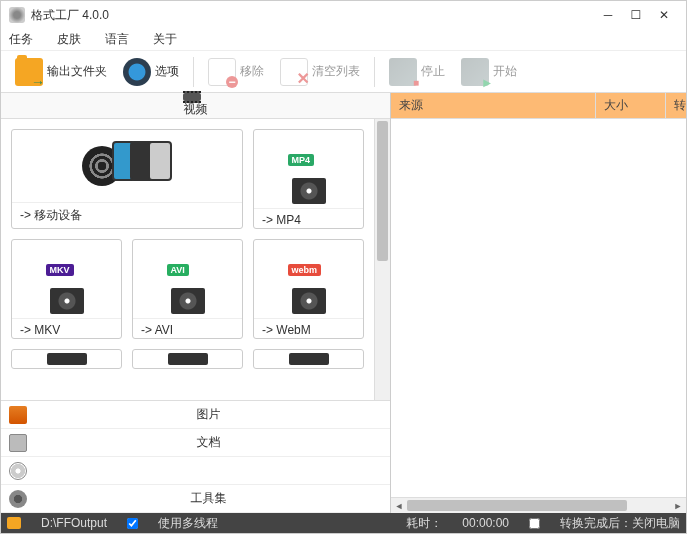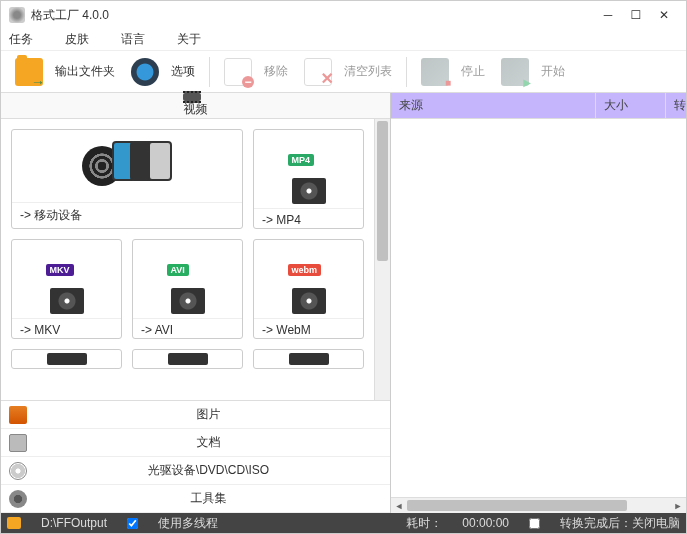--- a/index.html
+++ b/index.html
@@ -1,24 +1,24 @@
 <!DOCTYPE html>
 <html><head>
 <meta charset="utf-8">
 <style>
 * { margin: 0; padding: 0; box-sizing: border-box; font-family: "Microsoft YaHei", sans-serif; font-size: 12px; }
 body { background: #fff; width: 687px; height: 534px; overflow: hidden; border: 1px solid #ccc; }
 .titlebar { height: 28px; display: flex; align-items: center; padding: 0 8px; background: #fff; }
 .titlebar .logo { width: 16px; height: 16px; background: radial-gradient(circle, #888 30%, #ccc 70%); border-radius: 3px; margin-right: 6px; }
 .titlebar .title { flex: 1; color: #333; }
 .titlebar .wbtn { width: 28px; height: 20px; display: flex; align-items: center; justify-content: center; color: #333; cursor: pointer; }
-.menubar { height: 22px; display: flex; align-items: center; padding: 0 8px; gap: 32px; background: #fff; border-bottom: 1px solid #eee; }
+.menubar { height: 22px; display: flex; align-items: center; padding: 0 8px; gap: 24px; background: #fff; border-bottom: 1px solid #eee; }
 .menubar span { color: #333; cursor: pointer; }
 .toolbar { height: 42px; display: flex; align-items: center; padding: 4px 8px; gap: 4px; background: #fff; border-bottom: 1px solid #ddd; }
-.tbtn { display: flex; align-items: center; gap: 12px; padding: 4px 6px; cursor: pointer; color: #333; }
+.tbtn { display: flex; align-items: center; gap: 4px; padding: 4px 6px; cursor: pointer; color: #333; }
 .tbtn.dis { opacity: 0.5; }
 .ticon { width: 28px; height: 28px; border-radius: 3px; display: flex; align-items: center; justify-content: center; }
 .ic-folder { background: #f5a623; position: relative; }
 .ic-folder::before { content: ""; position: absolute; top: -3px; left: 2px; width: 10px; height: 4px; background: #f5a623; border-radius: 2px 2px 0 0; }
 .ic-folder::after { content: "→"; color: #2e8b57; position: absolute; right: -2px; bottom: -2px; font-weight: bold; font-size: 14px; }
 .ic-gear { background: radial-gradient(circle, #3498db 40%, #2c3e50 45%); border-radius: 50%; }
 .ic-doc { background: #fff; border: 1px solid #bbb; position: relative; }
 .ic-doc::after { content: "✕"; color: #d33; position: absolute; right: -3px; bottom: -3px; font-size: 16px; font-weight: bold; }
 .ic-doc.rm::after { content: "−"; background: #d33; color: #fff; width: 12px; height: 12px; border-radius: 50%; line-height: 12px; text-align: center; font-size: 12px; }
 .ic-media { background: linear-gradient(135deg, #7f8c8d, #95a5a6); border-radius: 3px; position: relative; }
@@ -52,21 +52,21 @@
 .cat-list { border-top: 1px solid #ddd; }
 .cat-row { height: 28px; display: flex; align-items: center; padding: 0 8px; background: #fff; border-bottom: 1px solid #eee; cursor: pointer; }
 .cat-row .ri { width: 18px; height: 18px; margin-right: 8px; border-radius: 2px; }
 .cat-row .rt { flex: 1; text-align: center; color: #333; }
 .ri.audio { background: linear-gradient(#27ae60, #16a085); }
 .ri.pic { background: linear-gradient(#e67e22, #d35400); }
 .ri.doc { background: #bbb; border: 1px solid #888; }
 .ri.disc { background: radial-gradient(circle, #fff 20%, #ccc 25% 60%, #fff 65%); border-radius: 50%; border: 1px solid #888; }
 .ri.tool { background: radial-gradient(circle, #555 30%, #888 35%); border-radius: 50%; }
 .right { flex: 1; display: flex; flex-direction: column; }
-.rhdr { height: 26px; display: flex; align-items: center; background: #c4b5fd; border-bottom: 1px solid #ddd; }
+.rhdr { height: 26px; display: flex; align-items: center; background: #fdba74; border-bottom: 1px solid #ddd; }
 .rhdr .col { padding: 0 8px; border-right: 1px solid #ddd; height: 100%; display: flex; align-items: center; color: #444; }
 .rbody { flex: 1; background: #fff; }
 .rscroll { height: 16px; background: #f0f0f0; border-top: 1px solid #ddd; position: relative; }
 .rscroll .hthumb { position: absolute; left: 2px; top: 2px; bottom: 2px; width: 220px; background: #c0c0c0; border-radius: 2px; }
 .rscroll .harrow { position: absolute; top: 0; bottom: 0; width: 16px; display: flex; align-items: center; justify-content: center; color: #666; font-size: 9px; }
 .statusbar { height: 20px; background: #444; color: #ddd; display: flex; align-items: center; padding: 0 6px; gap: 20px; font-size: 11px; }
 .statusbar .sb-folder { width: 14px; height: 12px; background: #f5a623; border-radius: 2px; }
 .statusbar input[type=checkbox] { width: 11px; height: 11px; }
 .statusbar .spacer { flex: 1; }
 .partial-row { display: flex; gap: 10px; grid-column: span 3; height: 20px; overflow: hidden; }
@@ -204,21 +204,20 @@
       <div class="cat-row">
         <div class="ri pic"></div>
         <div class="rt">图片</div>
       </div>
       <div class="cat-row">
         <div class="ri doc"></div>
         <div class="rt">文档</div>
       </div>
       <div class="cat-row">
         <div class="ri disc"></div>
-        <div class="rt">光驱设备\DVD\CD\ISO</div>
       </div>
       <div class="cat-row">
         <div class="ri tool"></div>
         <div class="rt">工具集</div>
       </div>
     </div>
   </div>
 
   <div class="right">
     <div class="rhdr">

